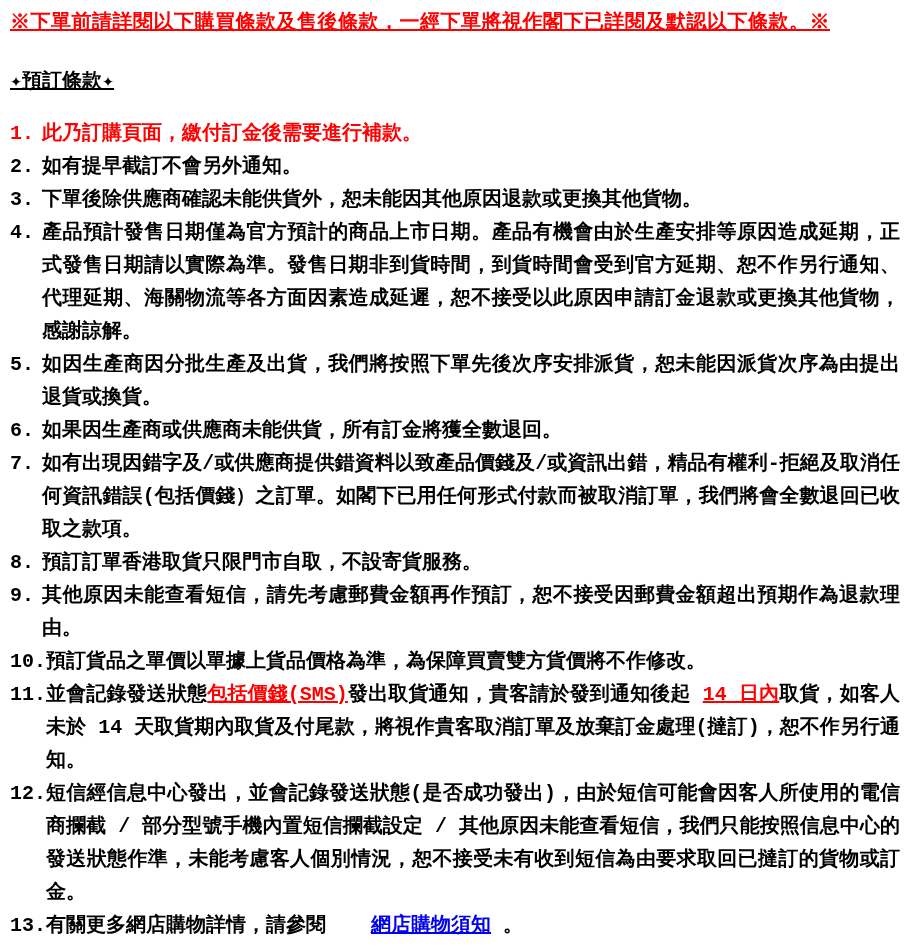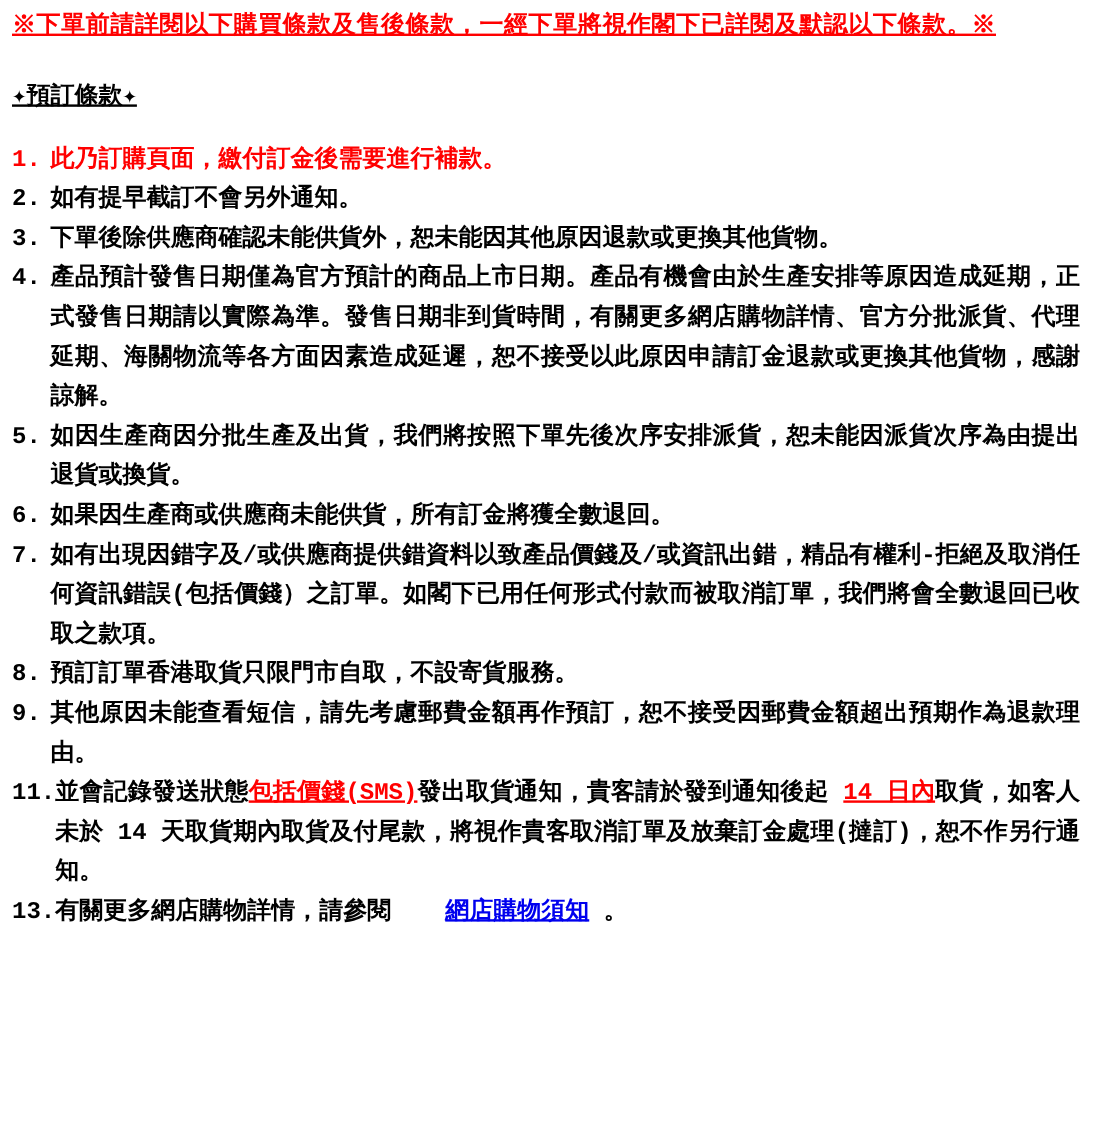--- a/index.html
+++ b/index.html
@@ -75,21 +75,21 @@
       <div class="term-row">
         <span class="term-num">2.</span>
         <span class="term-text"><span>如有提早截訂不會另外通知。</span></span>
       </div>
       <div class="term-row">
         <span class="term-num">3.</span>
         <span class="term-text"><span>下單後除供應商確認未能供貨外，恕未能因其他原因退款或更換其他貨物。</span></span>
       </div>
       <div class="term-row">
         <span class="term-num">4.</span>
-        <span class="term-text"><span>產品預計發售日期僅為官方預計的商品上市日期。產品有機會由於生產安排等原因造成延期，正式發售日期請以實際為準。發售日期非到貨時間，有關更多網店購物詳情、官方分批派貨、代理延期、海關物流等各方面因素造成延遲，恕不接受以此原因申請訂金退款或更換其他貨物，感謝諒解。</span></span>
+        <span class="term-text"><span>產品預計發售日期僅為官方預計的商品上市日期。產品有機會由於生產安排等原因造成延期，正式發售日期請以實際為準。發售日期非到貨時間，到貨時間會受到官方延期、恕不作另行通知、代理延期、海關物流等各方面因素造成延遲，恕不接受以此原因申請訂金退款或更換其他貨物，感謝諒解。</span></span>
       </div>
       <div class="term-row">
         <span class="term-num">5.</span>
         <span class="term-text"><span>如因生產商因分批生產及出貨，我們將按照下單先後次序安排派貨，恕未能因派貨次序為由提出退貨或換貨。</span></span>
       </div>
       <div class="term-row">
         <span class="term-num">6.</span>
         <span class="term-text"><span>如果因生產商或供應商未能供貨，所有訂金將獲全數退回。</span></span>
       </div>
       <div class="term-row">
@@ -98,21 +98,29 @@
       </div>
       <div class="term-row">
         <span class="term-num">8.</span>
         <span class="term-text"><span>預訂訂單香港取貨只限門市自取，不設寄貨服務。</span></span>
       </div>
       <div class="term-row">
         <span class="term-num">9.</span>
         <span class="term-text"><span>其他原因未能查看短信，請先考慮郵費金額再作預訂，恕不接受因郵費金額超出預期作為退款理由。</span></span>
       </div>
       <div class="term-row">
+        <span class="term-num">10.</span>
+        <span class="term-text"><span>預訂貨品之單價以單據上貨品價格為準，為保障買賣雙方貨價將不作修改。</span></span>
+      </div>
+      <div class="term-row">
         <span class="term-num">11.</span>
         <span class="term-text"><span>並會記錄發送狀態</span><span class="seg-red-underline">包括價錢(SMS)</span><span>發出取貨通知，貴客請於發到通知後起 </span><span class="seg-red-underline">14 日內</span><span>取貨，如客人未於 14 天取貨期內取貨及付尾款，將視作貴客取消訂單及放棄訂金處理(撻訂)，恕不作另行通知。</span></span>
+      </div>
+      <div class="term-row">
+        <span class="term-num">12.</span>
+        <span class="term-text"><span>短信經信息中心發出，並會記錄發送狀態(是否成功發出)，由於短信可能會因客人所使用的電信商攔截 / 部分型號手機內置短信攔截設定 / 其他原因未能查看短信，我們只能按照信息中心的發送狀態作準，未能考慮客人個別情況，恕不接受未有收到短信為由要求取回已撻訂的貨物或訂金。</span></span>
       </div>
       <div class="term-row">
         <span class="term-num">13.</span>
         <span class="term-text"><span>有關更多網店購物詳情，請參閱 </span><a class="seg-link" href="#">網店購物須知</a><span> 。</span></span>
       </div>
     </div>
 </div>
 
 </body></html>

